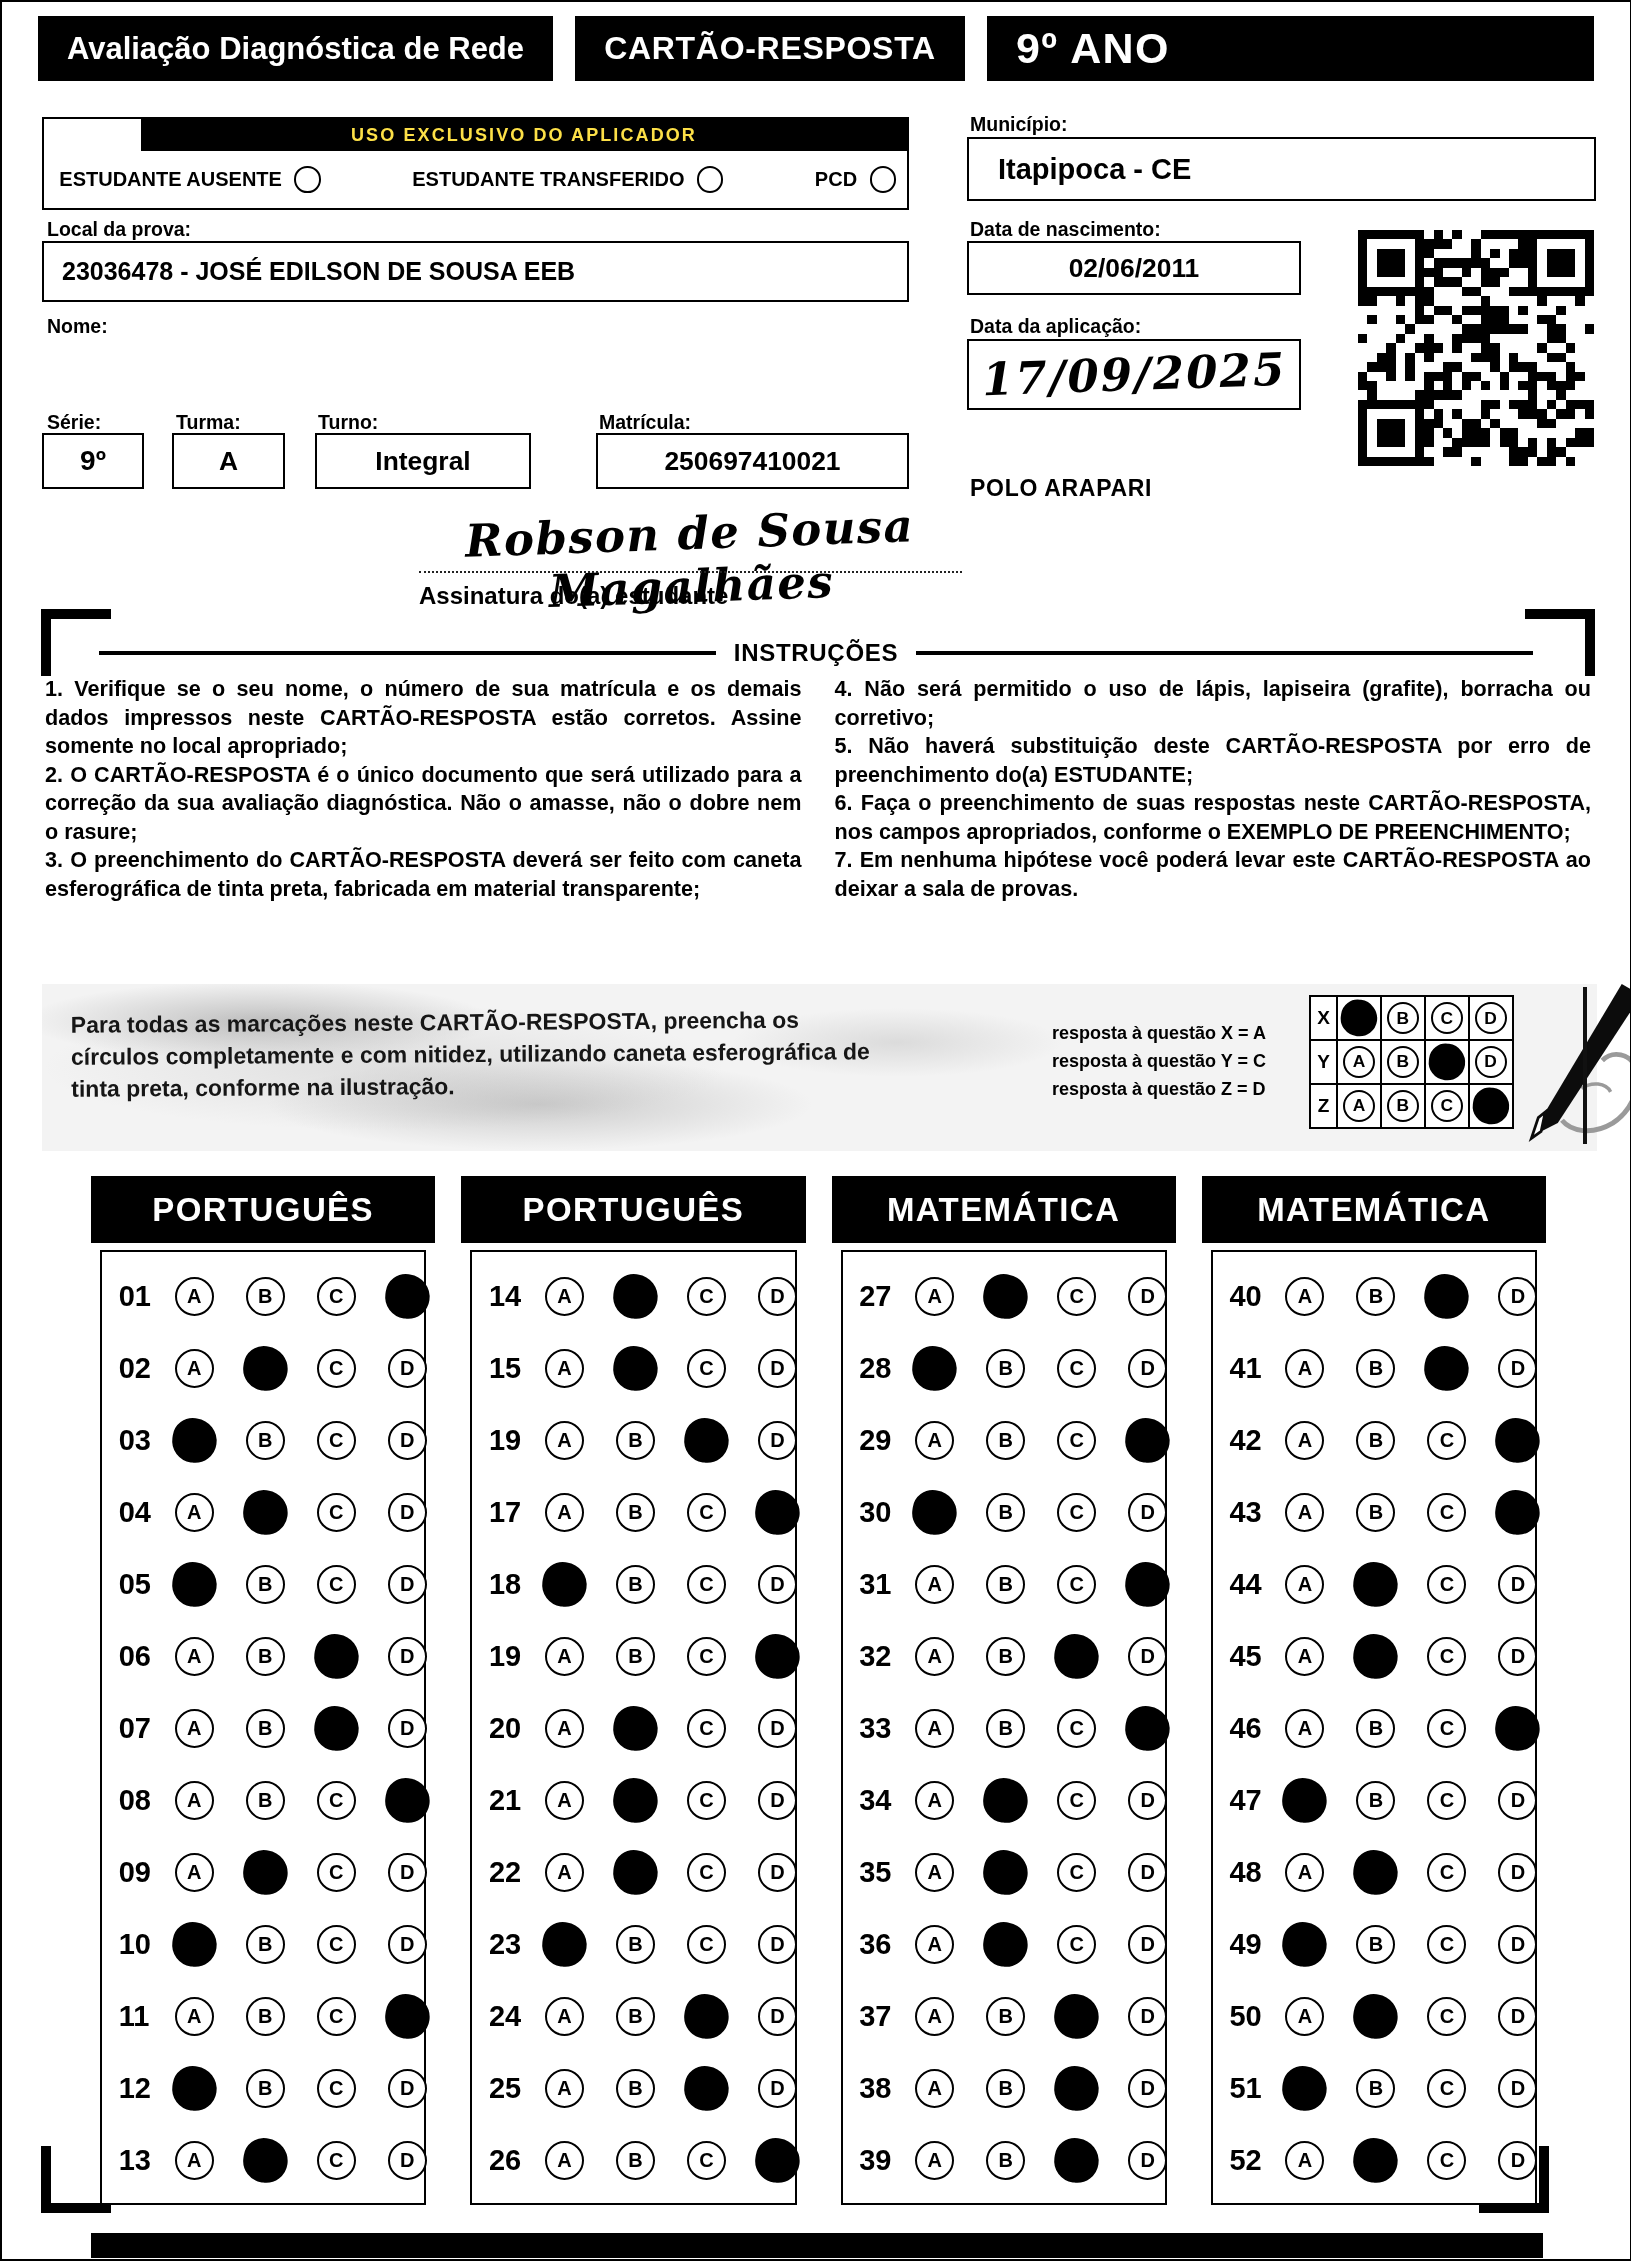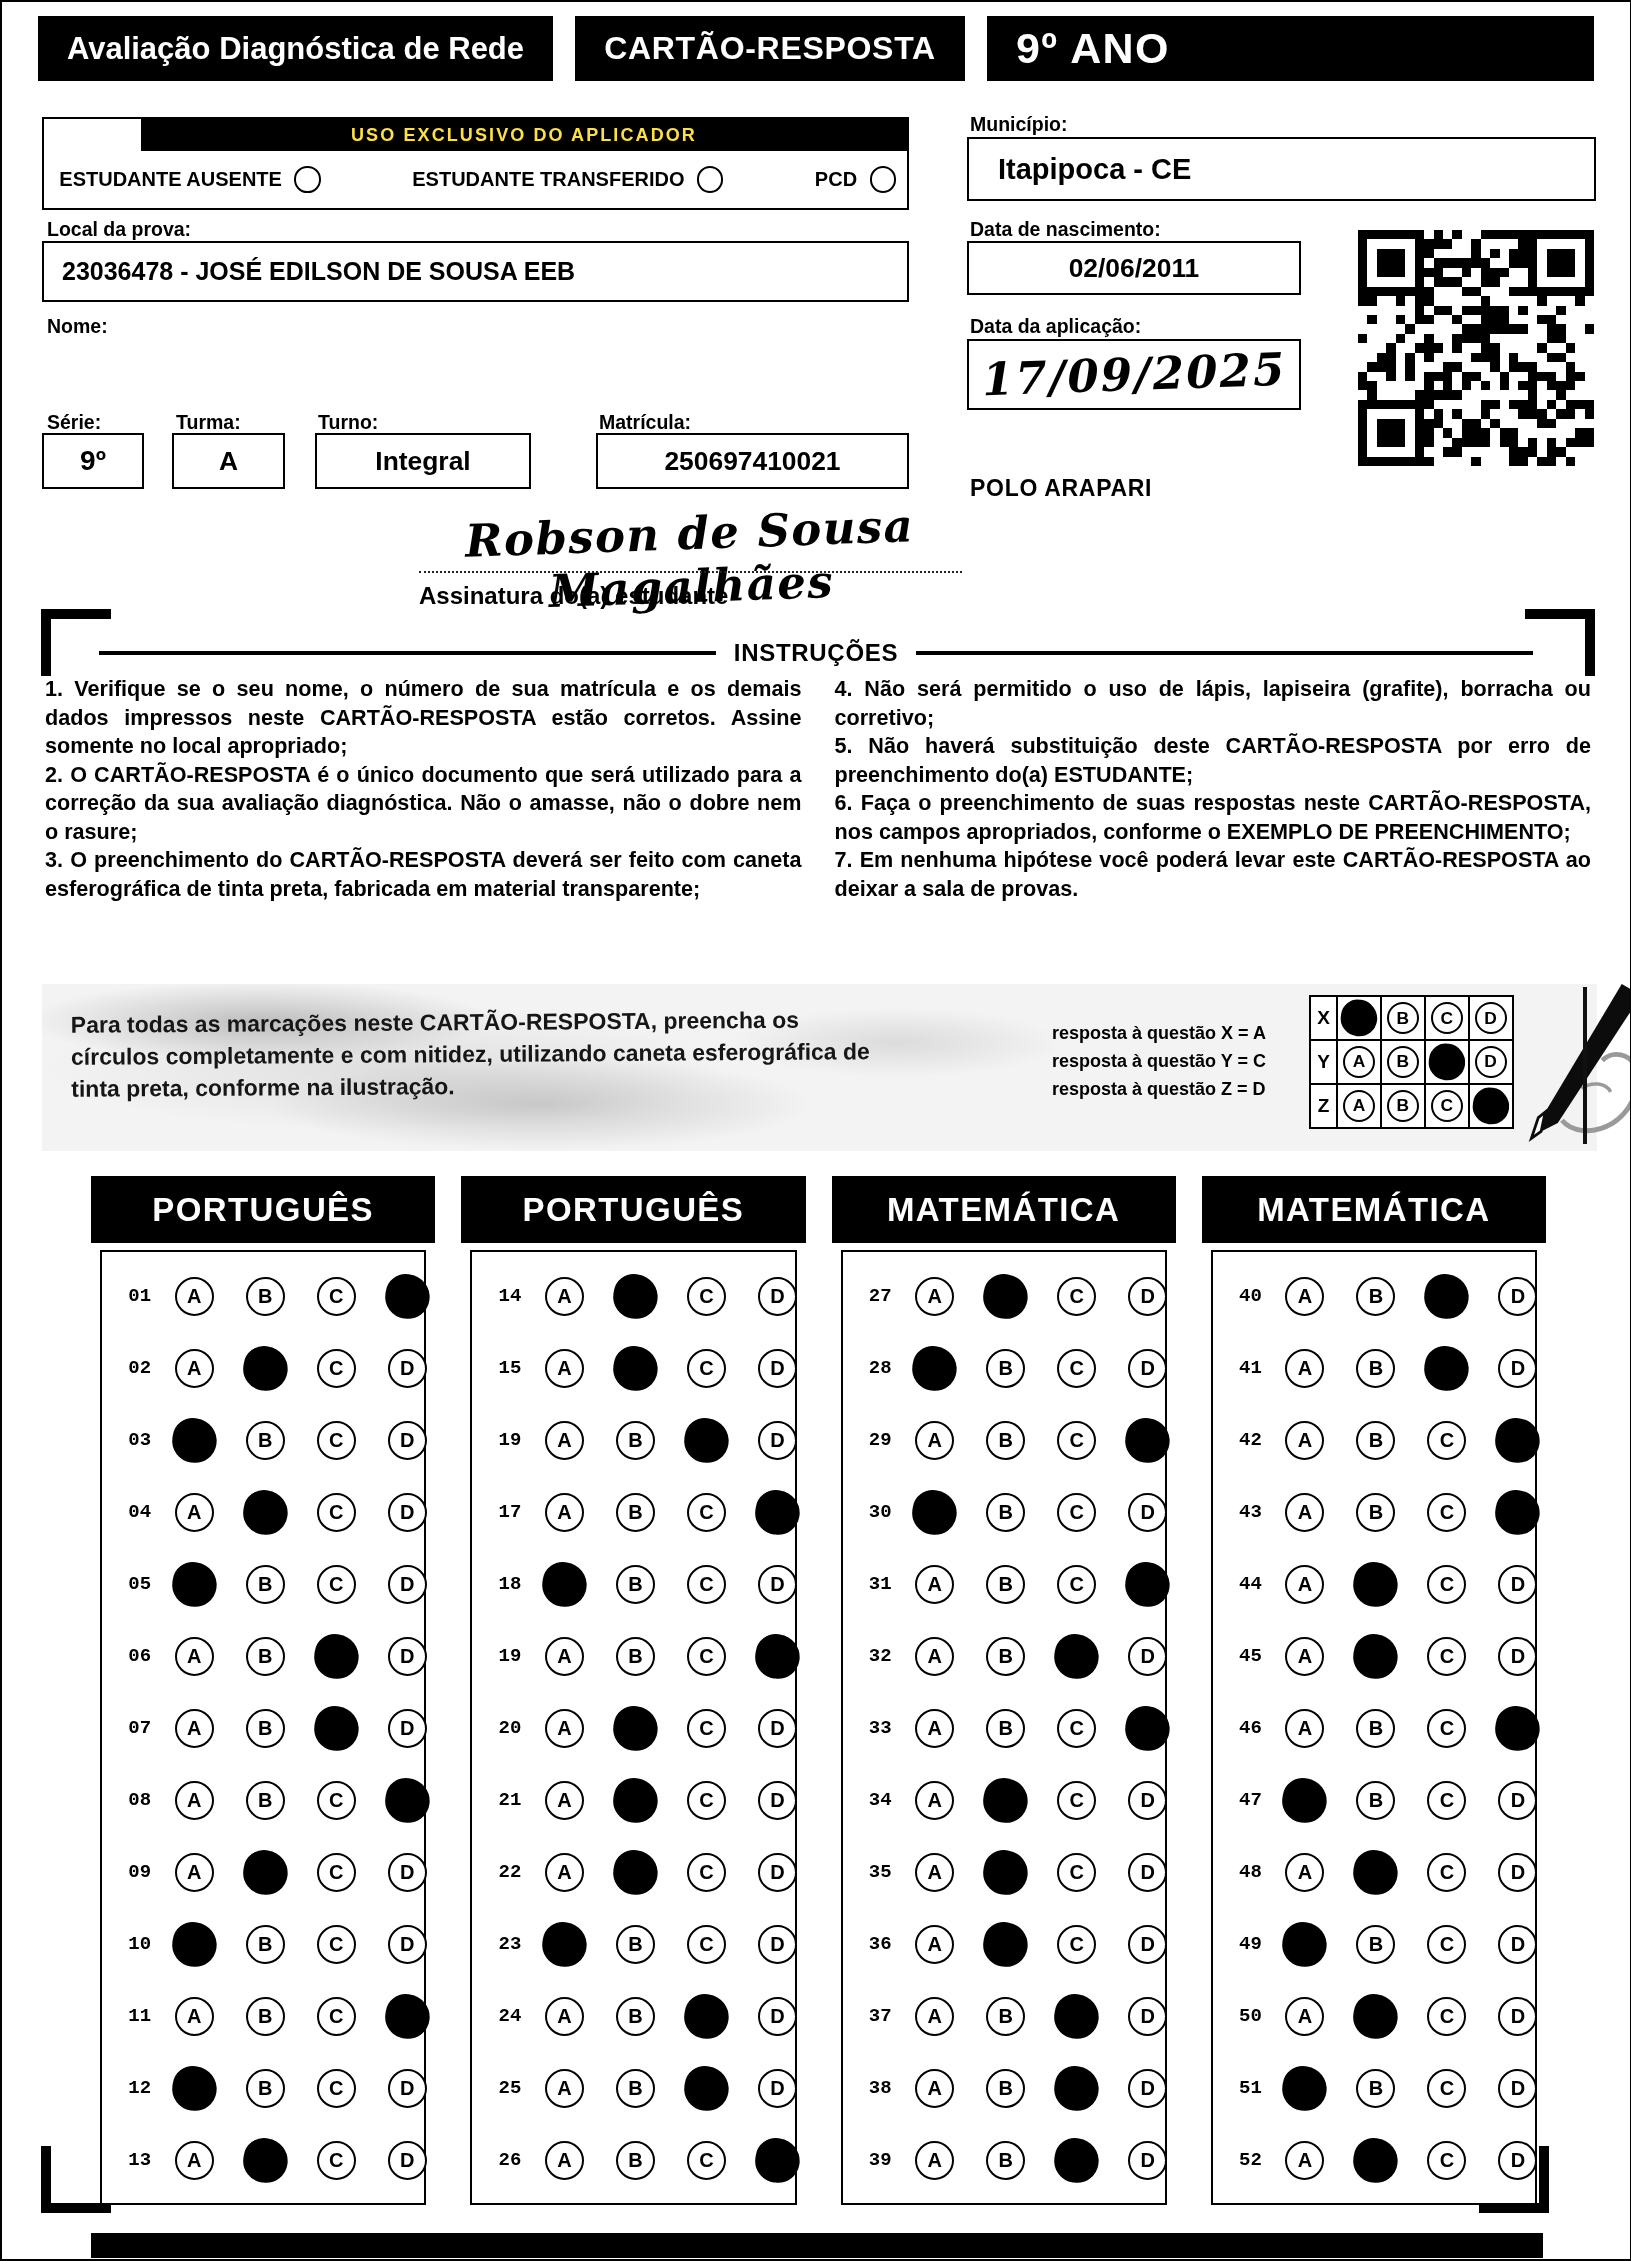--- a/index.html
+++ b/index.html
@@ -71,21 +71,21 @@
   .bubble.filled{background:#000; border-color:#000; color:transparent;
     border-radius:47% 53% 50% 50%; transform:scale(1.14) rotate(8deg);}
   .ex-bubble{width:32px; height:32px; font-size:17.4px; border-width:2.1px;}
   
   .answers{position:absolute; left:89px; top:1174px; width:1455px; display:flex; gap:26px;}
   .ans-col{flex:1; min-width:0;}
   .ans-header{height:67px; background:#000; color:#fff; font-weight:bold; font-size:33px; letter-spacing:1.4px;
     display:flex; align-items:center; justify-content:center;}
   .ans-box{margin:7px 9px 0; border:2.8px solid #000; padding:8.3px 0 7px; background:#fff;}
   .q-row{height:72px; display:flex; align-items:center; padding-left:16.7px;}
-  .q-num{width:42px; text-align:center; font-weight:bold; font-size:19px; margin-right:14px; flex:none;font-family:Liberation Mono, monospace;}
+  .q-num{width:42px; text-align:left; font-weight:bold; font-size:29px; margin-right:14px; flex:none;}
   .q-row .bubble{margin-right:32px;}
   .q-row .bubble:last-child{margin-right:0;}
   .bottom-bar{position:absolute; left:89px; top:2231px; width:1452px; height:25px; background:#000;}
 </style>
 </head>
 <body>
 
 <div class="page">
 
   <header class="top-header">

